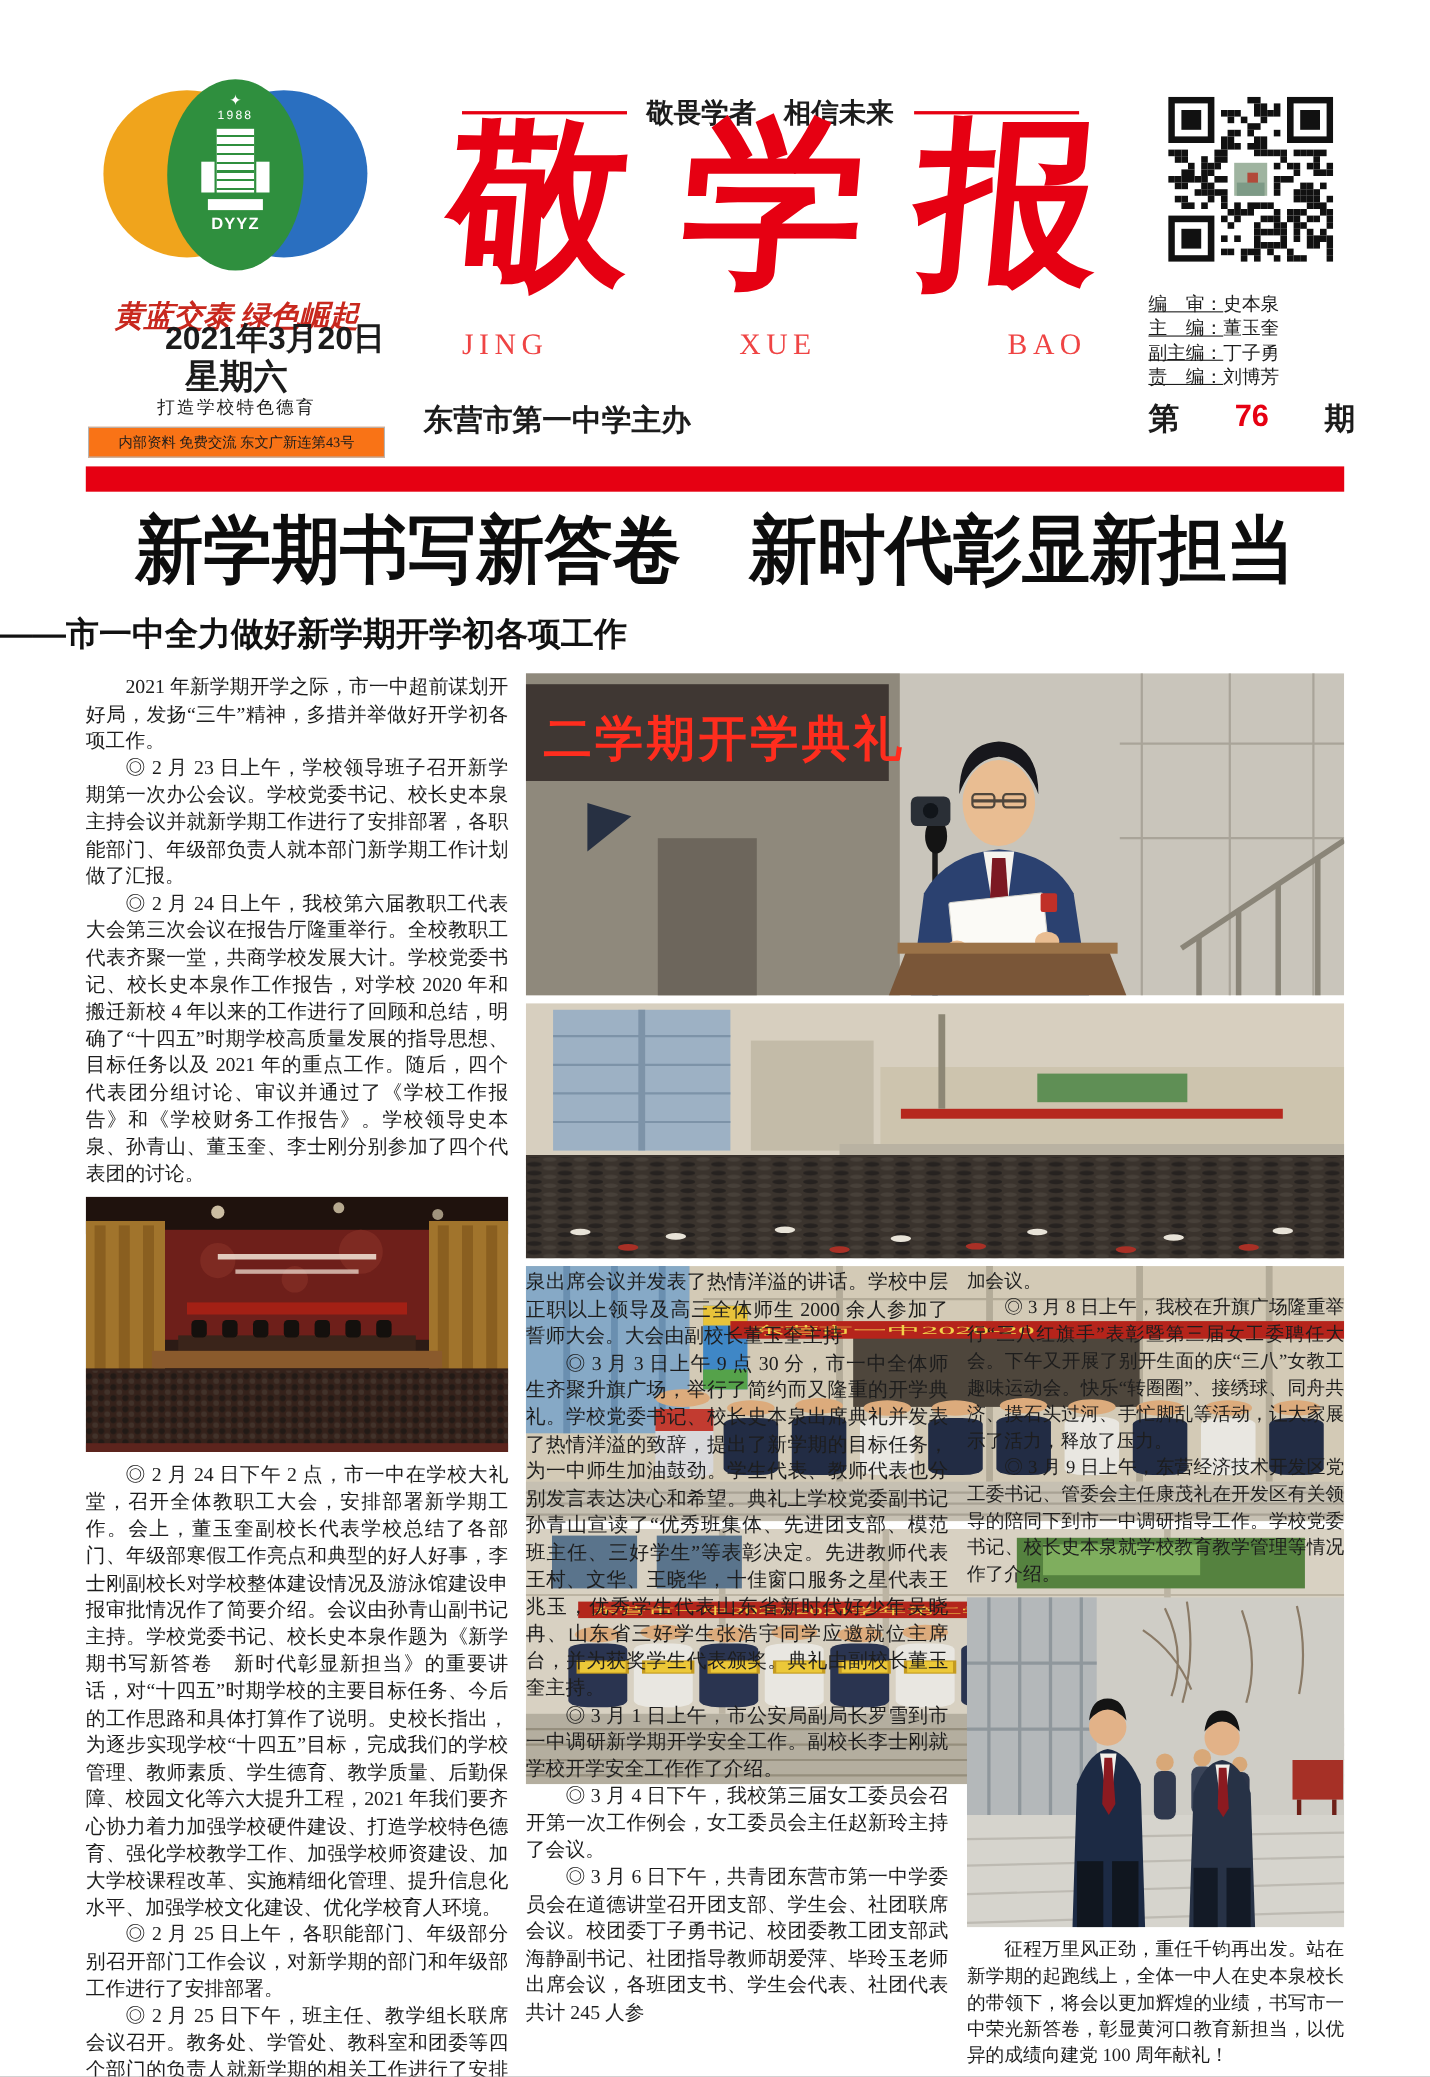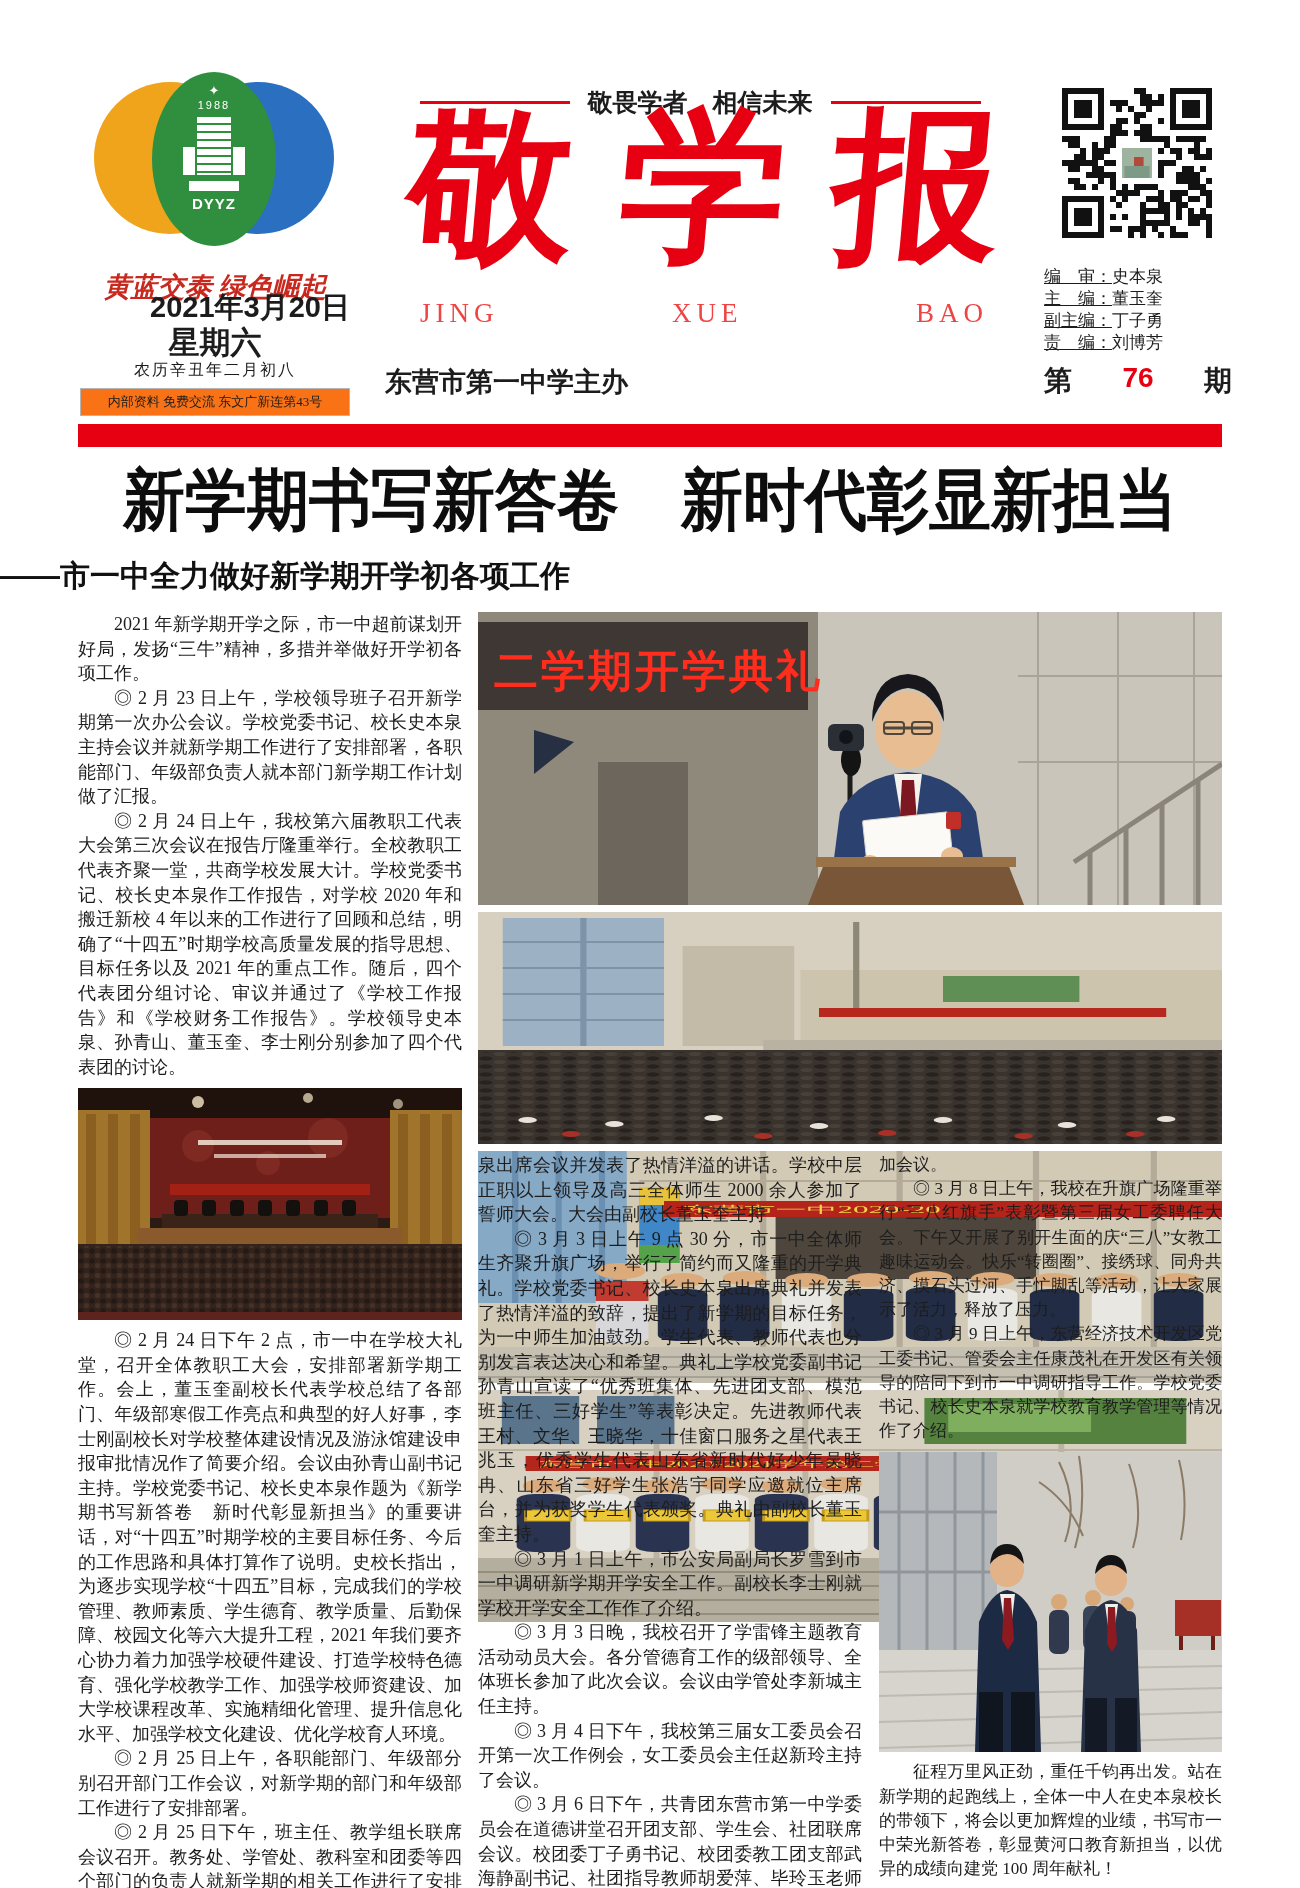--- a/index.html
+++ b/index.html
@@ -99,21 +99,21 @@
             <div class="lb-wing r"></div>
             <div class="lb-base"></div>
         </div>
         <div class="logo-abbr">DYYZ</div>
       </div>
     </div>
 
     <div class="calligraphy">黄蓝交泰 绿色崛起</div>
     <div class="date-line1">2021年3月20日</div>
     <div class="date-line2">星期六</div>
-    <div class="date-line3">农历辛丑年二月初八</div>
+    <div class="date-line3">打造学校特色德育</div>
     <div class="internal-box">内部资料  免费交流  东文广新连第43号</div>
 
     <div class="motto-row">
       <span class="red-line"></span>
       <span class="motto-text">敬畏学者　相信未来</span>
       <span class="red-line"></span>
     </div>
 
     <div class="masthead-chars">
 
@@ -648,21 +648,20 @@
         </svg>
       </figure>
     </div>
 
     <div class="lower-cols">
       <div class="col2">
 
       <p class="para noind">泉出席会议并发表了热情洋溢的讲话。学校中层正职以上领导及高三全体师生 2000 余人参加了誓师大会。大会由副校长董玉奎主持</p>
           <p class="para">◎ 3 月 3 日上午 9 点 30 分，市一中全体师生齐聚升旗广场，举行了简约而又隆重的开学典礼。学校党委书记、校长史本泉出席典礼并发表了热情洋溢的致辞，提出了新学期的目标任务，为一中师生加油鼓劲。学生代表、教师代表也分别发言表达决心和希望。典礼上学校党委副书记孙青山宣读了“优秀班集体、先进团支部、模范班主任、三好学生”等表彰决定。先进教师代表王村、文华、王晓华，十佳窗口服务之星代表王兆玉，优秀学生代表山东省新时代好少年吴晓冉、山东省三好学生张浩宇同学应邀就位主席台，并为获奖学生代表颁奖。典礼由副校长董玉奎主持。</p>
           <p class="para">◎ 3 月 1 日上午，市公安局副局长罗雪到市一中调研新学期开学安全工作。副校长李士刚就学校开学安全工作作了介绍。</p>
-          <p class="para">◎ 3 月 3 日晚，我校召开了学雷锋主题教育活动动员大会。各分管德育工作的级部领导、全体班长参加了此次会议。会议由学管处李新城主任主持。</p>
           <p class="para">◎ 3 月 4 日下午，我校第三届女工委员会召开第一次工作例会，女工委员会主任赵新玲主持了会议。</p>
           <p class="para">◎ 3 月 6 日下午，共青团东营市第一中学委员会在道德讲堂召开团支部、学生会、社团联席会议。校团委丁子勇书记、校团委教工团支部武海静副书记、社团指导教师胡爱萍、毕玲玉老师出席会议，各班团支书、学生会代表、社团代表共计 245 人参</p>
         </div>
 
       <div class="col3">
         <div>
 
         <p class="para noind">加会议。</p>
             <p class="para">◎ 3 月 8 日上午，我校在升旗广场隆重举行“三八红旗手”表彰暨第三届女工委聘任大会。下午又开展了别开生面的庆“三八”女教工趣味运动会。快乐“转圈圈”、接绣球、同舟共济、摸石头过河、手忙脚乱等活动，让大家展示了活力，释放了压力。</p>
             <p class="para">◎ 3 月 9 日上午，东营经济技术开发区党工委书记、管委会主任康茂礼在开发区有关领导的陪同下到市一中调研指导工作。学校党委书记、校长史本泉就学校教育教学管理等情况作了介绍。</p>

